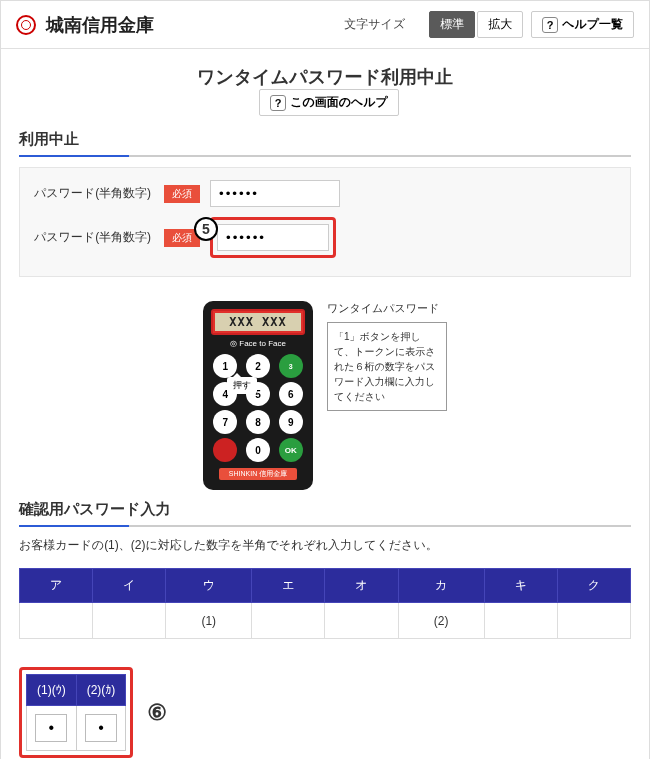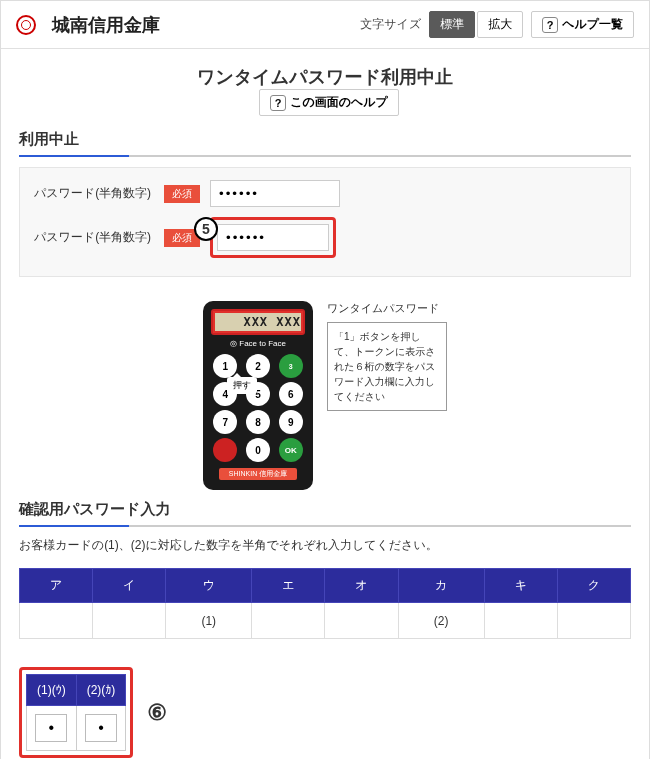--- a/index.html
+++ b/index.html
@@ -1,24 +1,24 @@
 <!DOCTYPE html>
 <html><head>
 <meta charset="utf-8">
 <style>
 * { box-sizing: border-box; margin: 0; padding: 0; }
 body { font-family: "Hiragino Kaku Gothic ProN", "Meiryo", sans-serif; font-size: 13px; color: #333; background: #fff; }
 .page { width: 650px; margin: 0 auto; border: 1px solid #ddd; padding-bottom: 40px; background: #fff; position: relative; }
 .header { display: flex; align-items: center; padding: 10px 15px; border-bottom: 1px solid #e0e0e0; }
-.logo-area { display: flex; align-items: center; gap: 16px; }
+.logo-area { display: flex; align-items: center; gap: 10px; }
 .logo-mark { width: 20px; height: 20px; border-radius: 50%; border: 2px solid #c00; position: relative; }
 .logo-mark::after { content: ""; position: absolute; inset: 3px; border: 1px solid #c00; border-radius: 50%; }
 .logo-text { font-size: 18px; font-weight: bold; color: #222; }
 .spacer { flex: 1; }
-.font-size-label { font-size: 12px; margin-right: 8px; color: #444; }
+.font-size-label { font-size: 12px; margin-right: 24px; color: #444; }
 .btn { display: inline-flex; align-items: center; justify-content: center; font-size: 12px; padding: 4px 10px; border: 1px solid #ccc; background: #fff; cursor: pointer; border-radius: 2px; }
 .btn.dark { background: #5a5a5a; color: #fff; border-color: #5a5a5a; }
 .btn.help { margin-left: 8px; font-weight: bold; }
 .btn.help .q { display: inline-block; width: 16px; height: 16px; border: 1px solid #888; border-radius: 3px; margin-right: 4px; text-align: center; line-height: 14px; font-size: 11px; }
 .content { padding: 16px 18px; }
 .title-row { display: flex; align-items: center; justify-content: space-between; margin-bottom: 14px; flex-direction: column; }
 .page-title { font-size: 18px; font-weight: bold; }
 .steps { display: flex; align-items: center; margin-bottom: 28px; }
 .step-active { background: #444; color: #fff; font-size: 12px; padding: 6px 16px; position: relative; }
 .step-active::after { content: ""; position: absolute; right: -12px; top: 0; bottom: 0; width: 0; height: 0; border-top: 14px solid transparent; border-bottom: 14px solid transparent; border-left: 12px solid #444; }
@@ -29,21 +29,21 @@
 .form-row { display: flex; align-items: center; gap: 10px; margin-top: 10px; }
 .form-row:first-child { margin-top: 0; }
 .field-label { font-size: 12px; color: #333; width: 120px; }
 .req { background: #e94f3b; color: #fff; font-size: 10px; padding: 2px 8px; }
 .input-box { width: 130px; padding: 5px 8px; border: 1px solid #ccc; font-family: sans-serif; letter-spacing: 2px; }
 .red-frame { border: 3px solid #e1302b; border-radius: 4px; padding: 4px; position: relative; }
 .step-circle { position: absolute; width: 24px; height: 24px; border: 2.5px solid #000; border-radius: 50%; background: #fff; display: flex; align-items: center; justify-content: center; font-weight: bold; font-size: 14px; z-index: 5; }
 .token-area { display: flex; gap: 14px; justify-content: center; margin: 24px 0 10px; }
 .token-device { width: 110px; background: #1a1a1a; border-radius: 10px; padding: 8px 8px 10px; color: #fff; position: relative; }
 .token-display { background: #c22; border-radius: 3px; padding: 2px; margin-bottom: 4px; }
-.token-display-inner { background: #d8d0b0; color: #222; font-family: monospace; font-weight: bold; text-align: right; padding: 2px 0; border: 2px solid #e1302b; letter-spacing: 1px; font-size: 12px; }
+.token-display-inner { background: #d8d0b0; color: #222; font-family: monospace; font-weight: bold; text-align: center; padding: 2px 0; border: 2px solid #e1302b; letter-spacing: 1px; font-size: 12px; }
 .token-brand { text-align: center; font-size: 8px; margin-bottom: 6px; }
 .keypad { display: grid; grid-template-columns: repeat(3, 1fr); gap: 4px; }
 .key { width: 24px; height: 24px; border-radius: 50%; background: #fff; color: #000; display: flex; align-items: center; justify-content: center; font-size: 10px; font-weight: bold; margin: 0 auto; }
 .key.green { background: #2a9e3f; color: #fff; font-size: 7px; }
 .key.red { background: #c22; color: #fff; font-size: 8px; }
 .key.small { font-size: 8px; }
 .token-bottom { margin-top: 6px; display: flex; justify-content: center; }
 .token-bottom-badge { background: #e94f3b; color: #fff; font-size: 7px; padding: 1px 10px; border-radius: 2px; }
 .token-note { width: 120px; }
 .token-note-title { font-size: 11px; margin-bottom: 6px; }

